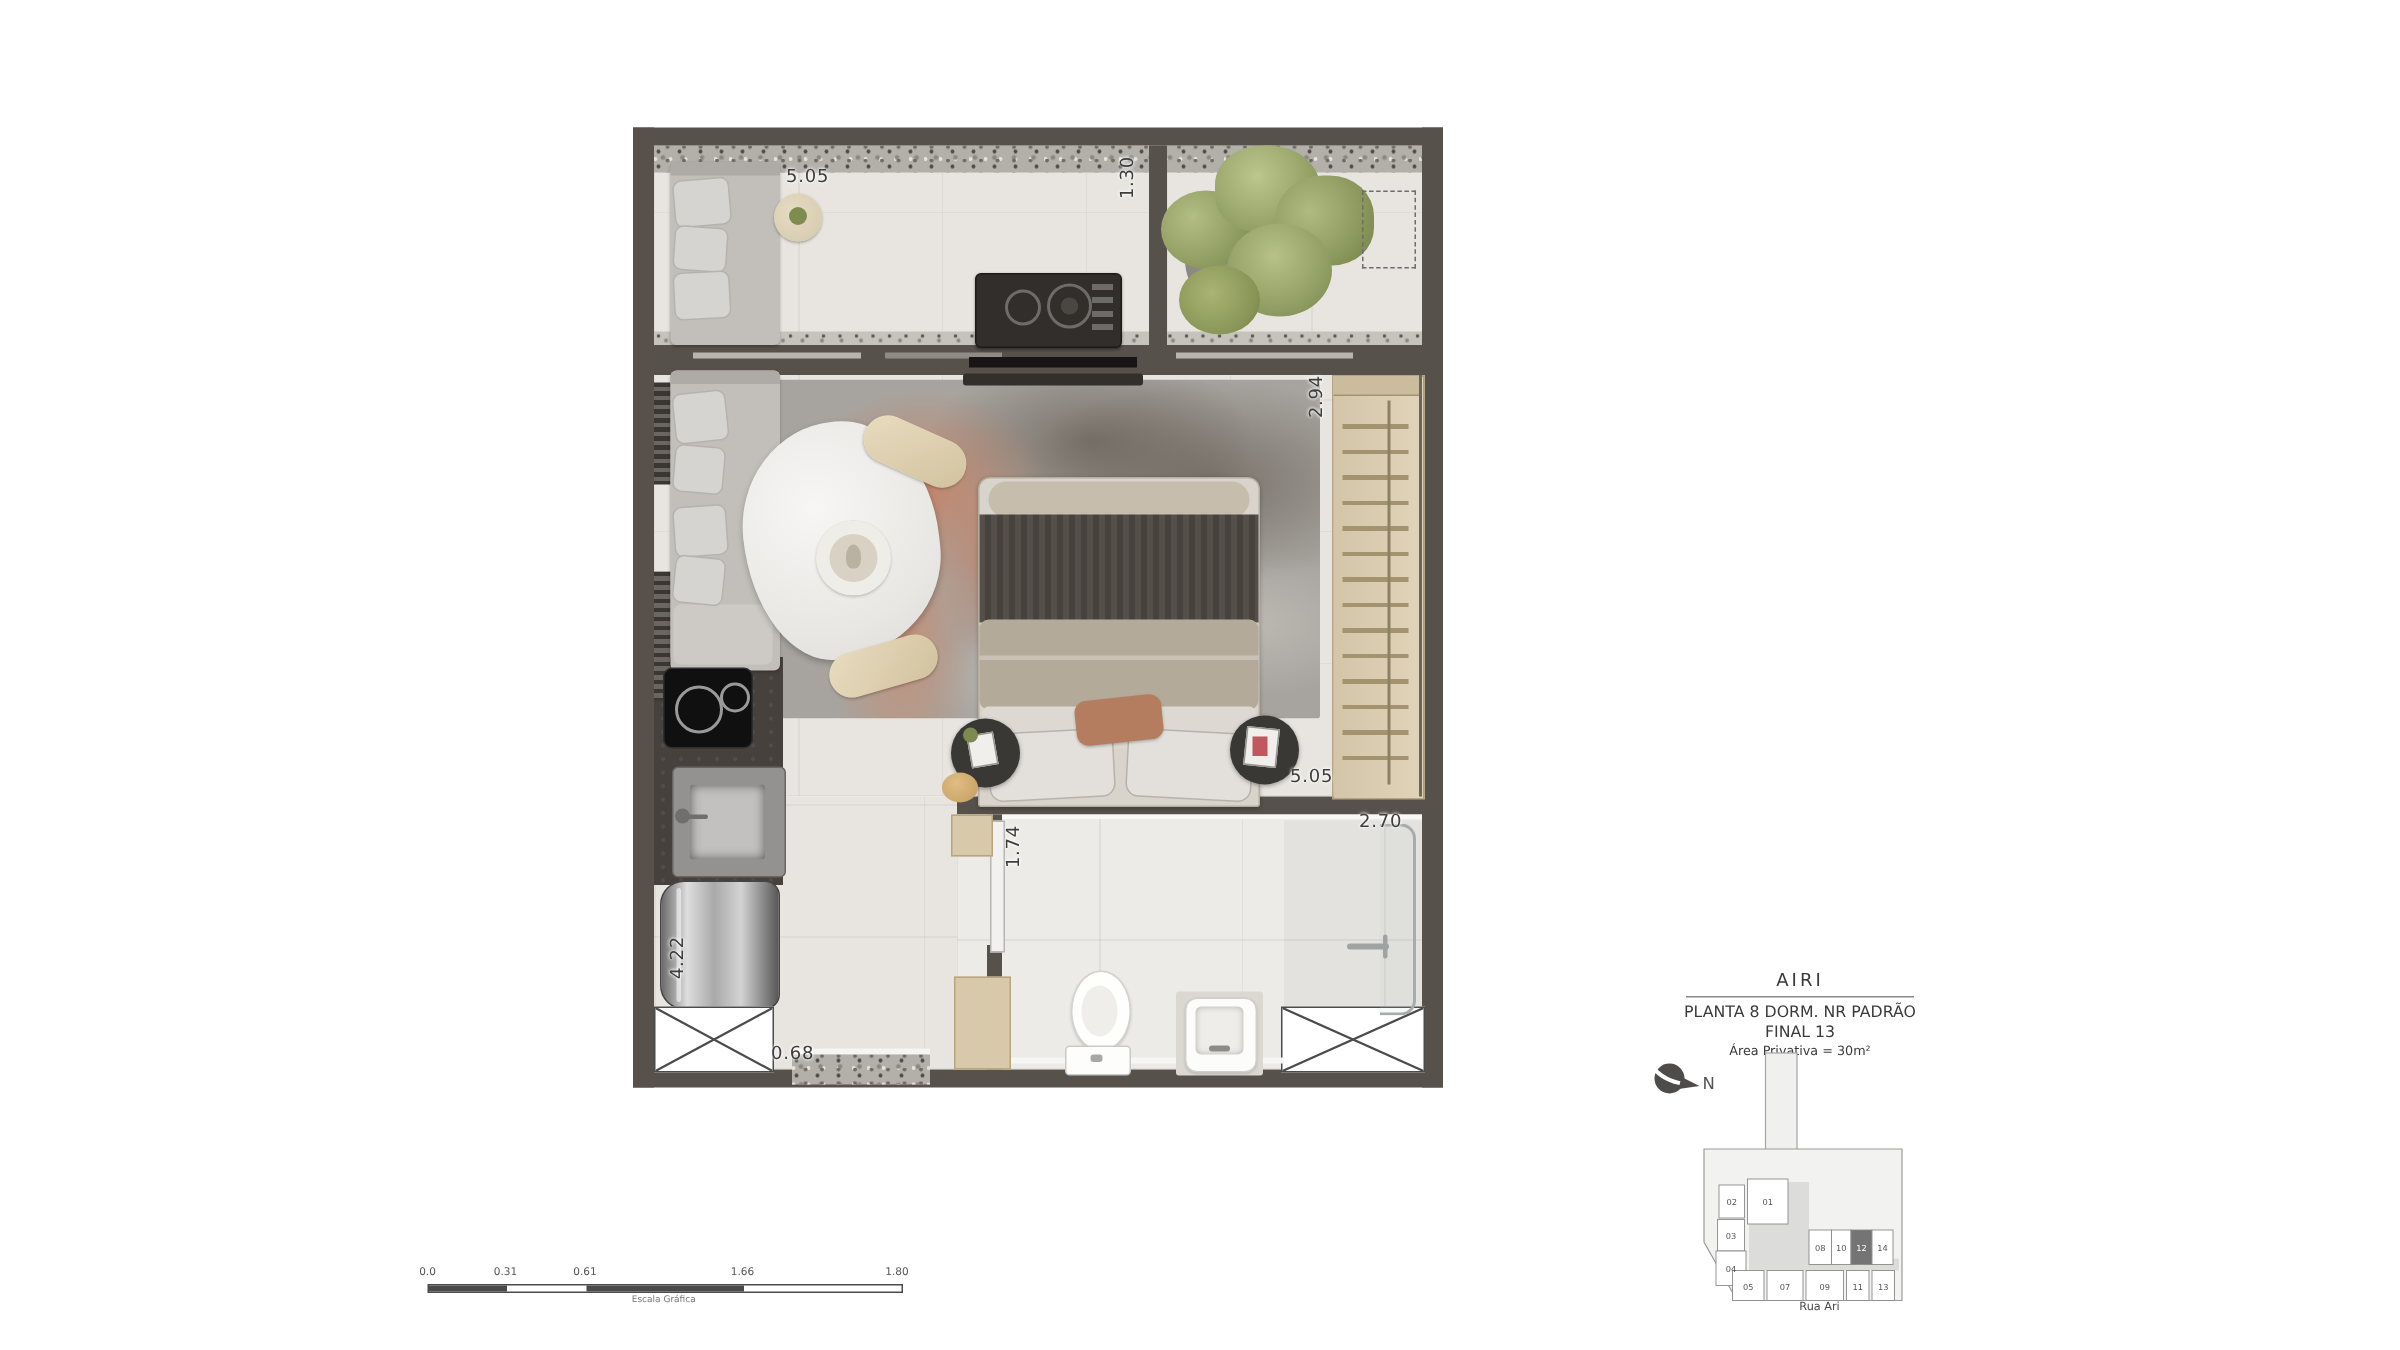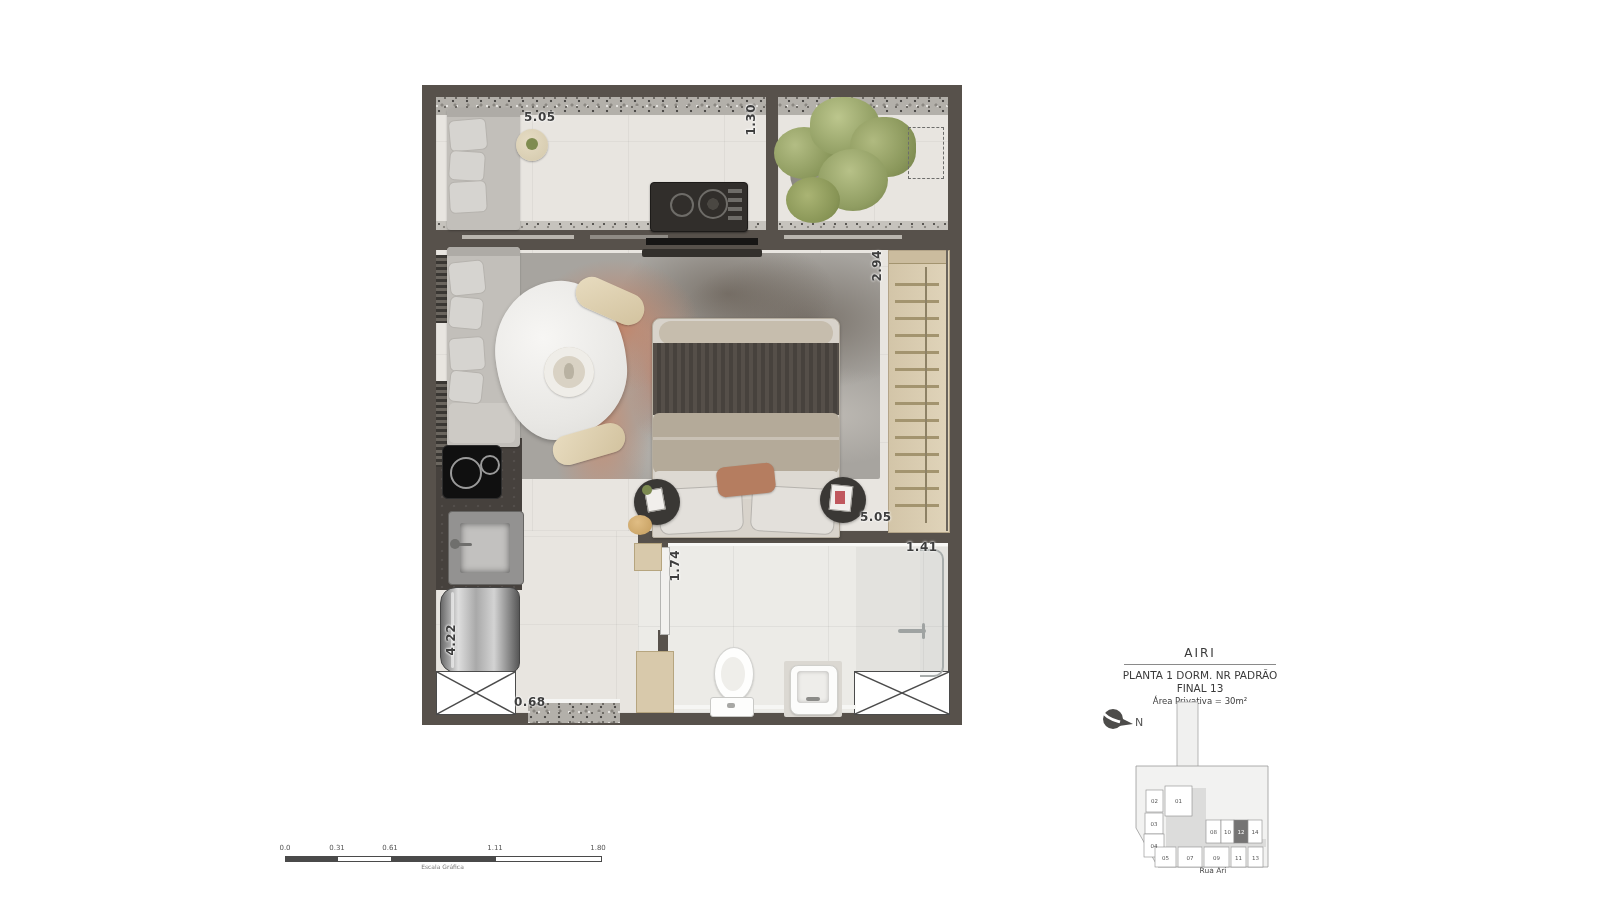--- a/index.html
+++ b/index.html
@@ -43,21 +43,21 @@
   .dim.v{writing-mode:vertical-rl;transform:rotate(180deg);}
   .tickLabel{position:absolute;font-size:7px;color:#555;transform:translateX(-50%);}
   .tb{text-align:center;line-height:1.25;color:#3a3a3a;}
   .kp-street{position:absolute;font-size:7.5px;color:#4a4a4a;transform:translateX(-50%);}
 </style>
 </head>
 <body>
 
 <div class="canvas">
 
-  <div class="abs" style="left:422px;top:85px;width:540px;height:640px;font-weight:bold;">
+  <div class="abs" style="left:422px;top:85px;width:540px;height:640px;">
 
     <div class="floor" style="left:14px;top:12px;width:330px;height:133px;"></div>
     <div class="floor" style="left:356px;top:12px;width:170px;height:133px;"></div>
     <div class="granite" style="left:14px;top:12px;width:512px;height:18px;"></div>
     <div class="granlight" style="left:14px;top:136px;width:512px;height:9px;"></div>
     <div class="floor" style="left:14px;top:165px;width:512px;height:281px;"></div>
     <div class="floor" style="left:98px;top:446px;width:118px;height:182px;"></div>
     <div class="floor" style="left:14px;top:498px;width:86px;height:130px;"></div>
     <div class="bathfloor" style="left:216px;top:458px;width:310px;height:170px;"></div>
     <div class="abs" style="left:434px;top:462px;width:92px;height:158px;background:rgba(0,0,0,.035);"></div>
@@ -181,43 +181,43 @@
     <div class="abs" style="left:476px;top:544px;width:28px;height:4px;background:#9fa3a2;border-radius:2px;"></div>
     <div class="abs" style="left:500px;top:538px;width:3px;height:16px;background:#9fa3a2;border-radius:2px;"></div>
 
     <div class="abs" style="left:106px;top:614px;width:92px;height:4px;background:#f5f5f3;"></div>
     <div class="granite" style="left:106px;top:618px;width:92px;height:20px;"></div>
 
     <div class="dim" style="left:102px;top:25px;">5.05</div>
     <div class="dim v" style="left:322px;top:19px;">1.30</div>
     <div class="dim v" style="left:448px;top:165px;">2.94</div>
     <div class="dim" style="left:438px;top:425px;">5.05</div>
-    <div class="dim" style="left:484px;top:455px;">1.41</div>
+    <div class="dim" style="left:484px;top:455px;">2.70</div>
     <div class="dim v" style="left:246px;top:465px;">1.74</div>
     <div class="dim v" style="left:22px;top:539px;">4.22</div>
     <div class="dim" style="left:92px;top:610px;">0.68</div>
   </div>
 
   <div class="abs" style="left:285px;top:840px;width:315px;height:30px;">
     <div class="tickLabel" style="left:0;top:4px;">0.0</div>
     <div class="tickLabel" style="left:52px;top:4px;">0.31</div>
     <div class="tickLabel" style="left:105px;top:4px;">0.61</div>
-    <div class="tickLabel" style="left:210px;top:4px;">1.11</div>
+    <div class="tickLabel" style="left:210px;top:4px;">1.66</div>
     <div class="tickLabel" style="left:313px;top:4px;">1.80</div>
     <div class="abs" style="left:0;top:16px;width:315px;height:4px;border:1px solid #4a4a4a;background:#fff;">
       <div class="abs" style="left:0;top:0;width:52px;height:4px;background:#4a4a4a;"></div>
       <div class="abs" style="left:105px;top:0;width:105px;height:4px;background:#4a4a4a;"></div>
     </div>
     <div class="abs" style="left:0;top:23px;width:315px;text-align:center;font-size:6px;color:#777;">Escala Gráfica</div>
   </div>
 
   <div class="abs tb" style="left:1118px;top:646px;width:164px;">
     <div style="font-size:12px;letter-spacing:2px;">AIRI</div>
     <div style="border-top:1px solid #8a8a8a;width:152px;margin:3px auto 4px;"></div>
-    <div style="font-size:10.5px;">PLANTA 1 DORM. NR PADRÃO</div>
+    <div style="font-size:10.5px;">PLANTA 8 DORM. NR PADRÃO</div>
     <div style="font-size:10.5px;">FINAL 13</div>
     <div style="font-size:8.5px;margin-top:1px;">Área Privativa = 30m²</div>
   </div>
 
   <div class="abs" style="left:1102px;top:706px;width:48px;height:26px;">
     <svg width="32" height="26" viewBox="0 0 32 26">
       <circle cx="11" cy="13" r="10" fill="#4d4c4a"></circle>
       <path d="M1 7 C8 14,15 16,24 17" stroke="#ffffff" stroke-width="2.6" fill="none"></path>
       <path d="M19 12 L31 18 L17 20 Z" fill="#4d4c4a"></path>
     </svg>

